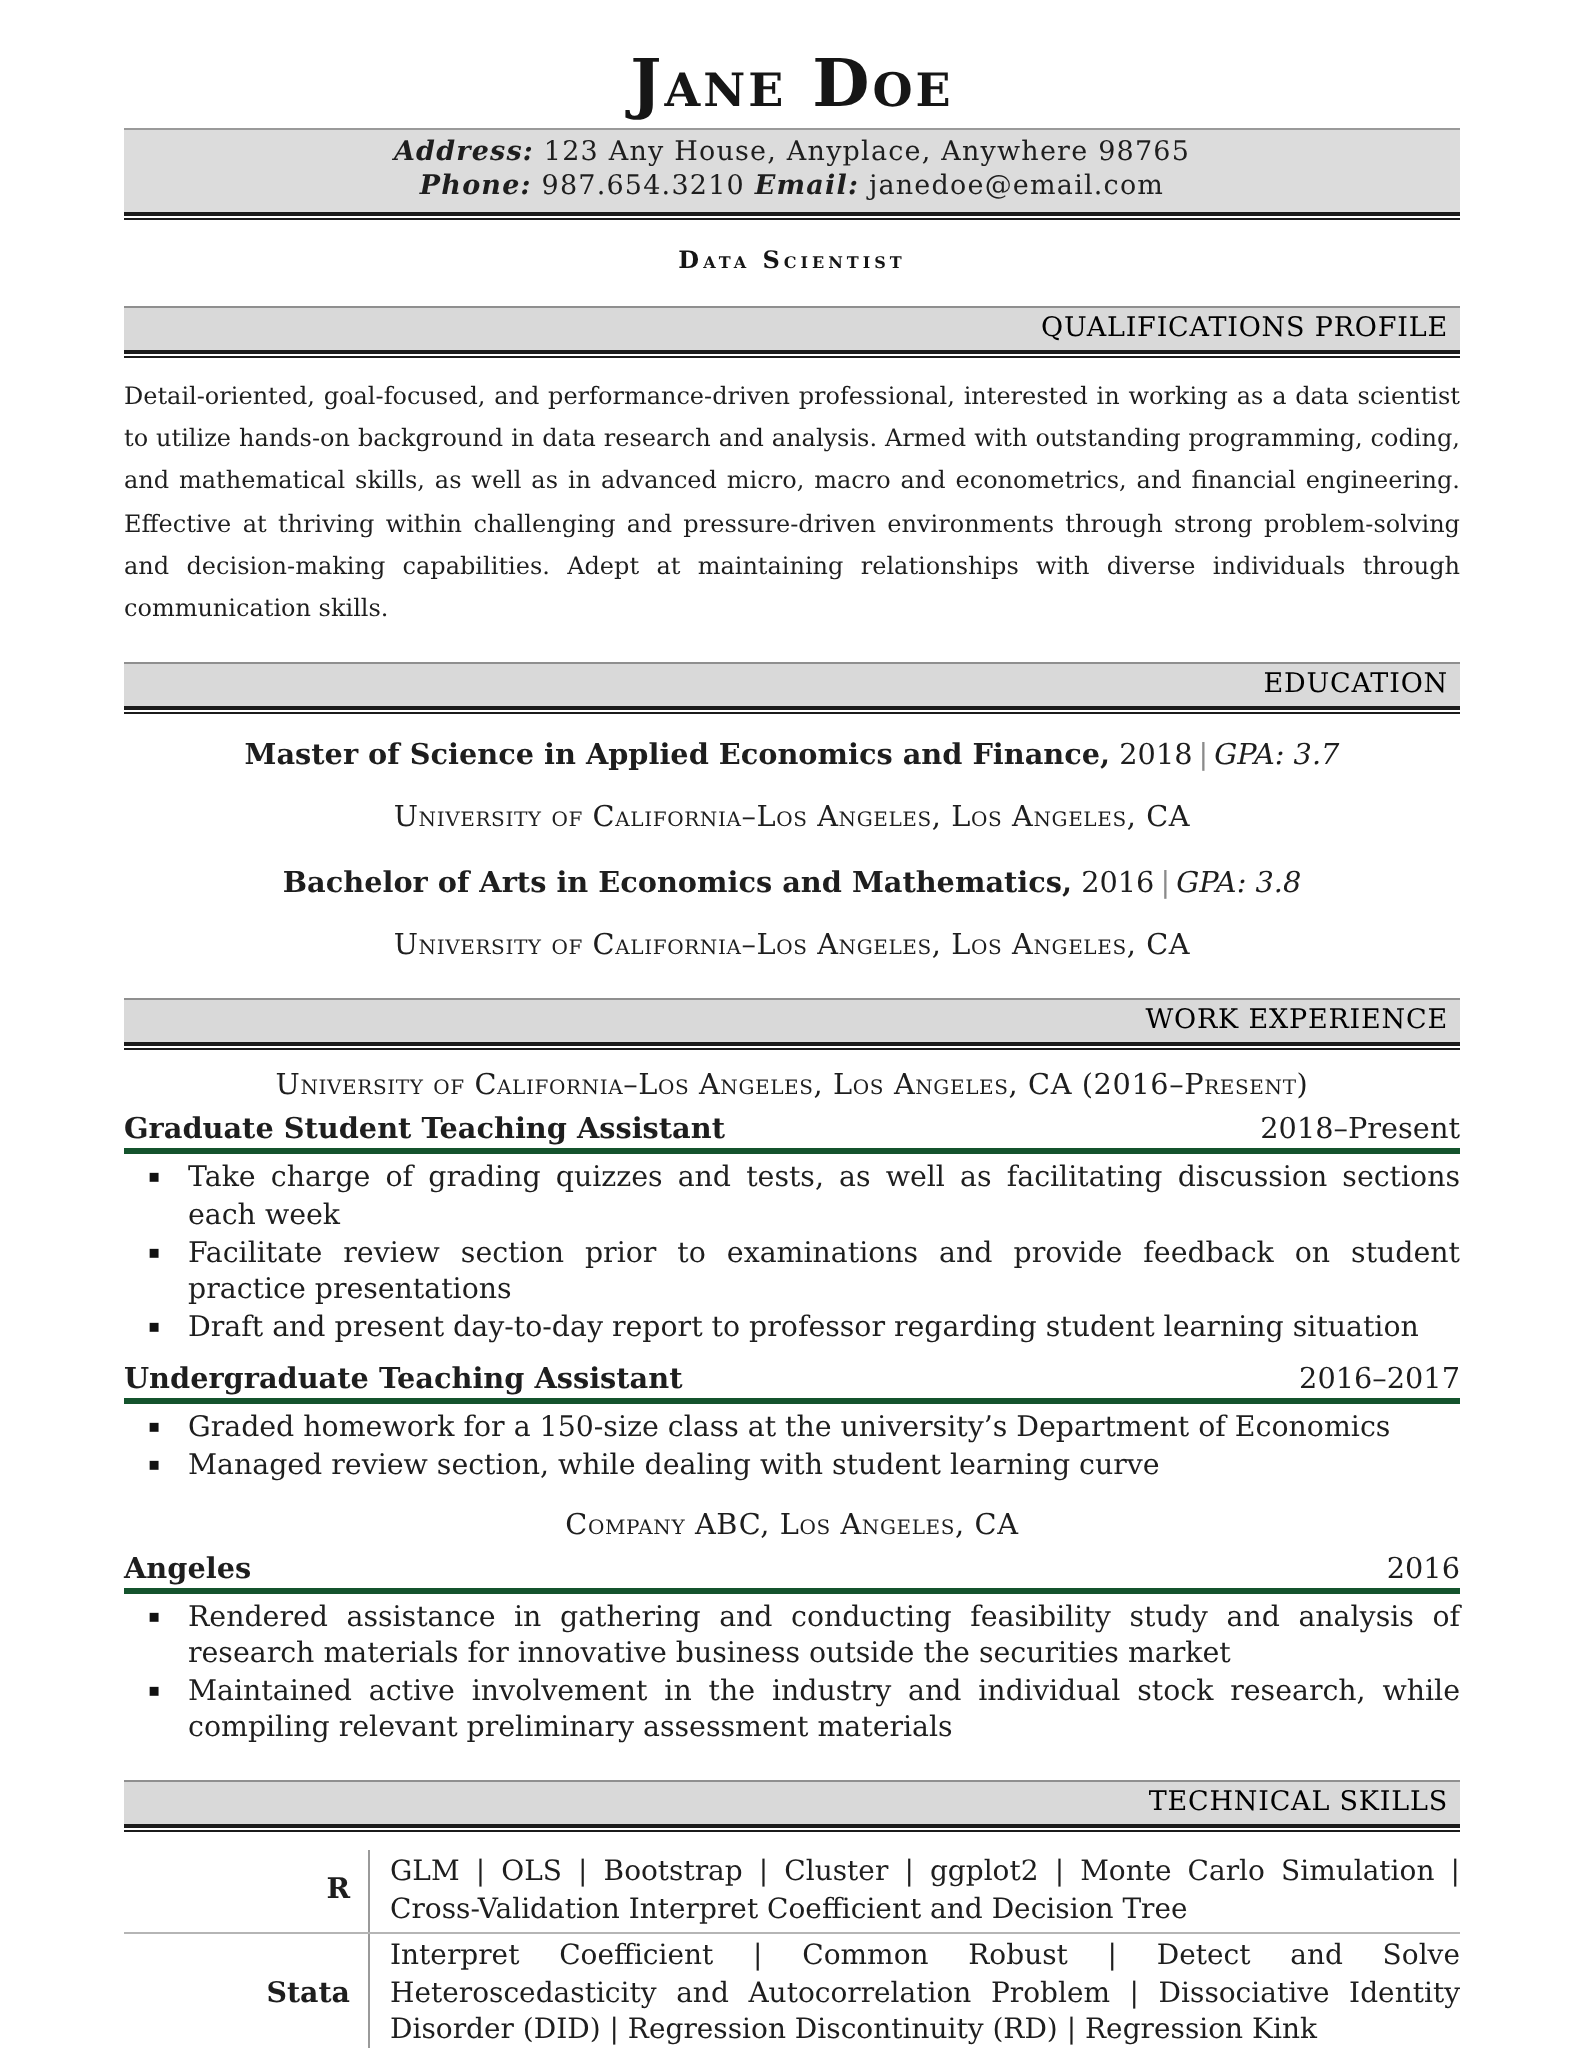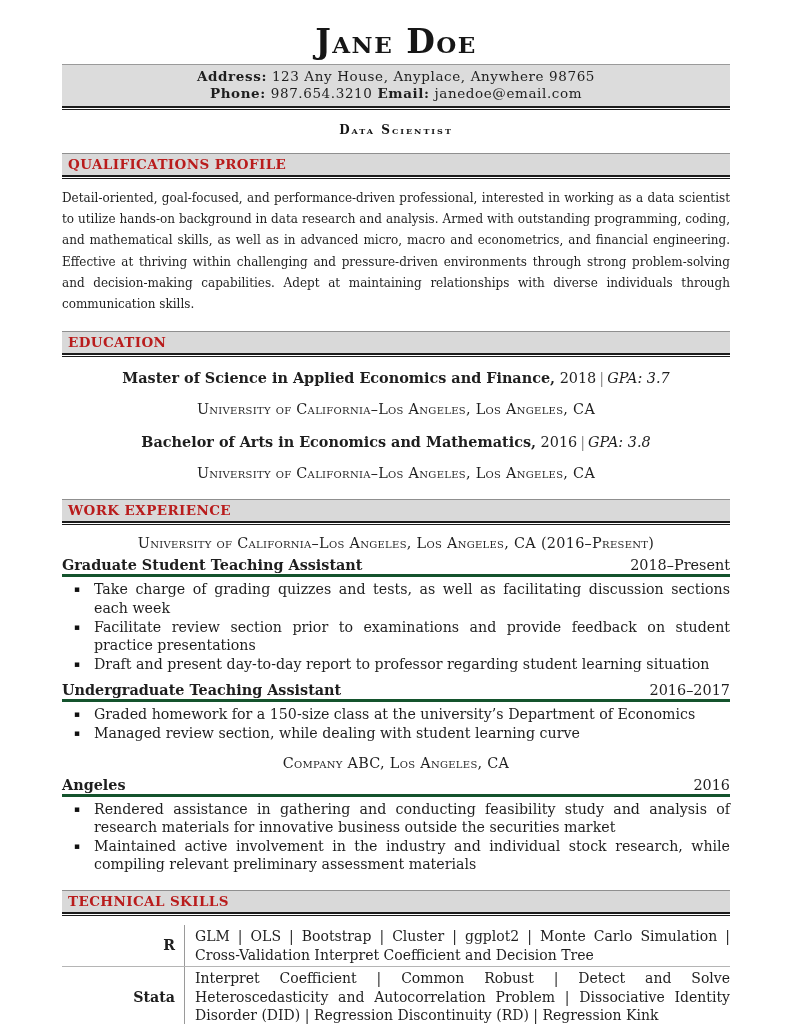--- a/index.html
+++ b/index.html
@@ -19,33 +19,33 @@
   .dbl { position:relative; border-bottom:2px solid #1b1b1b; }
   .dbl::after {
     content:""; position:absolute; left:0; right:0; bottom:-4px;
     height:1px; background:#1b1b1b;
   }
   .contact {
     background:#dcdcdc; border-top:1px solid #9a9a9a;
     text-align:center; padding:3px 0 4px 0;
     font-size:13.5px; line-height:17px; letter-spacing:0.6px;
   }
-  .b { font-weight:bold; }
+  .b { font-weight:bold;font-style:italic; }
   .doc-title {
     margin-top:15px; text-align:center;
     font-size:12px; font-weight:bold; font-variant:small-caps;
     letter-spacing:2px; color:#161616;
   }
 
   
   .section-bar {
     margin-top:16px; background:#d9d9d9;
     border-top:1px solid #8f8f8f;
     padding:2px 6px 3px 6px;
-    font-size:13.5px; font-weight:bold; letter-spacing:0.4px; color:#b91c1c;
+    font-size:13.5px; font-weight:normal; letter-spacing:0.4px; color:#000000;text-align:right;
   }
 
   
   .summary {
     margin:11px 0 0 0; text-align:justify;
     font-size:12px; line-height:21.3px;
   }
 
   
   .edu-entry { margin-top:13px; text-align:center; font-size:14.4px; line-height:19px; }

